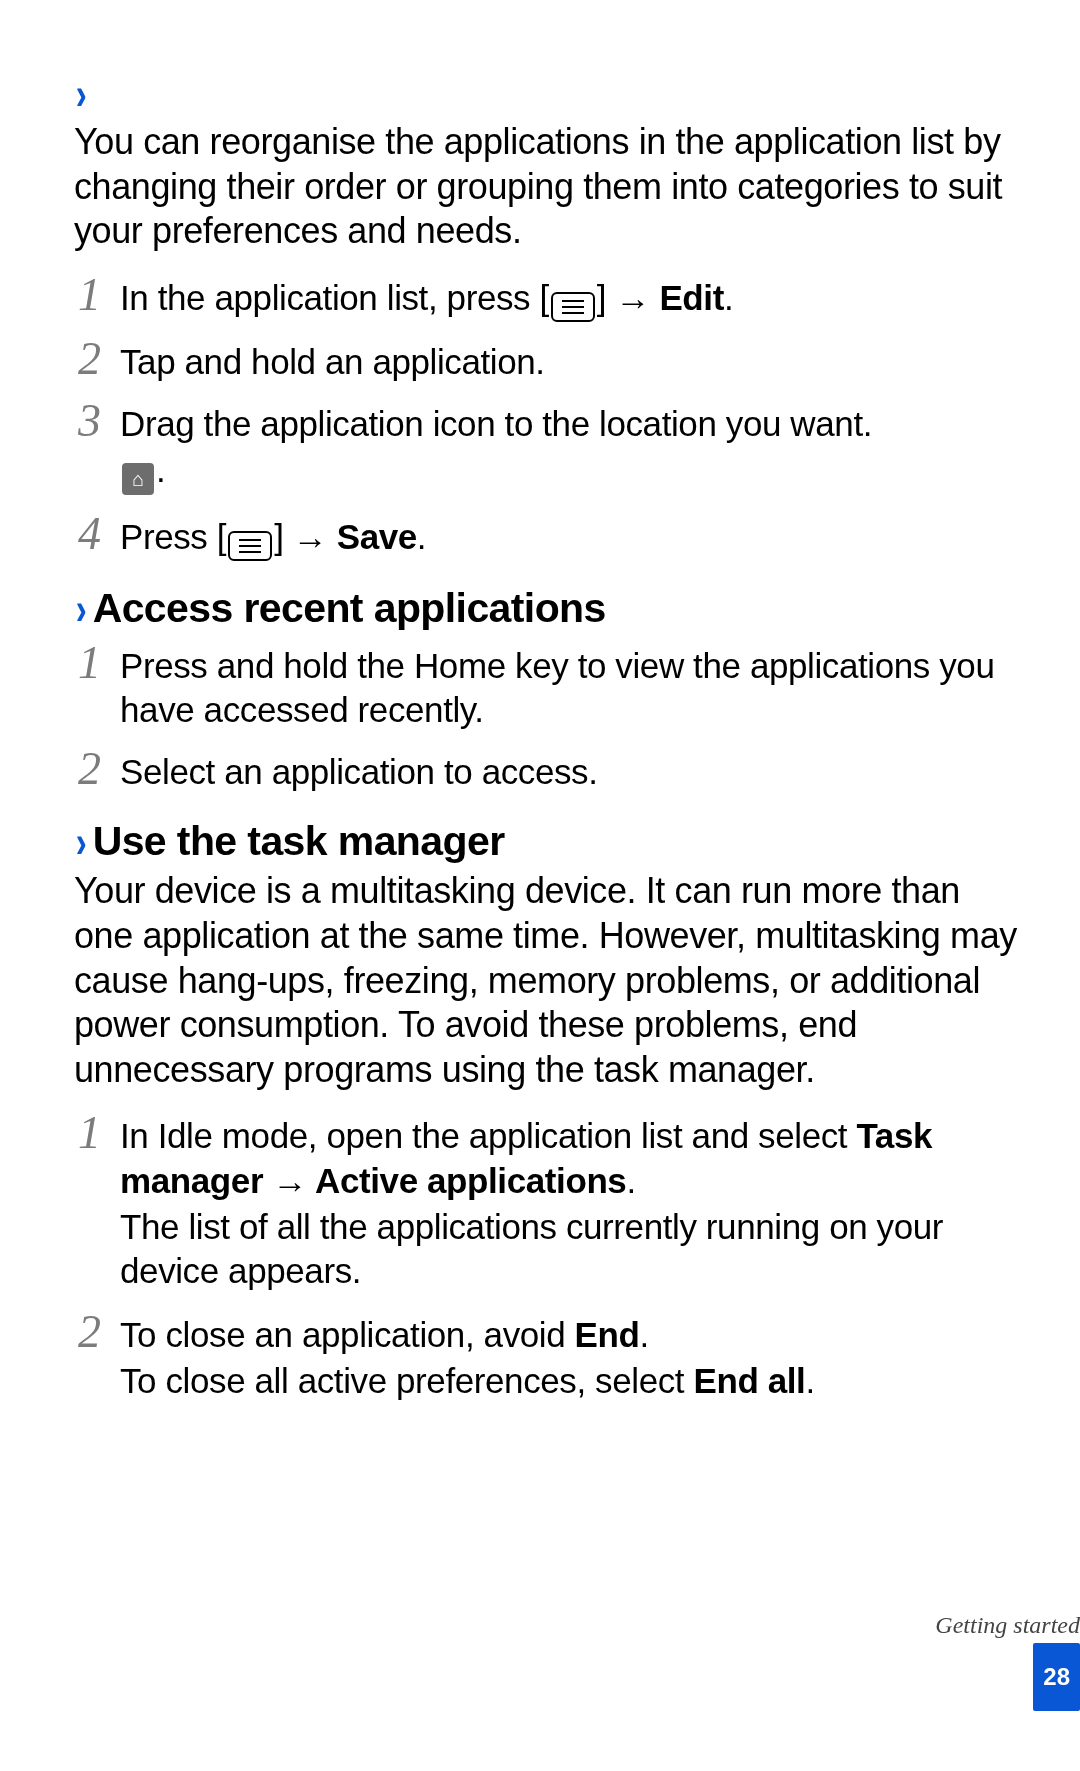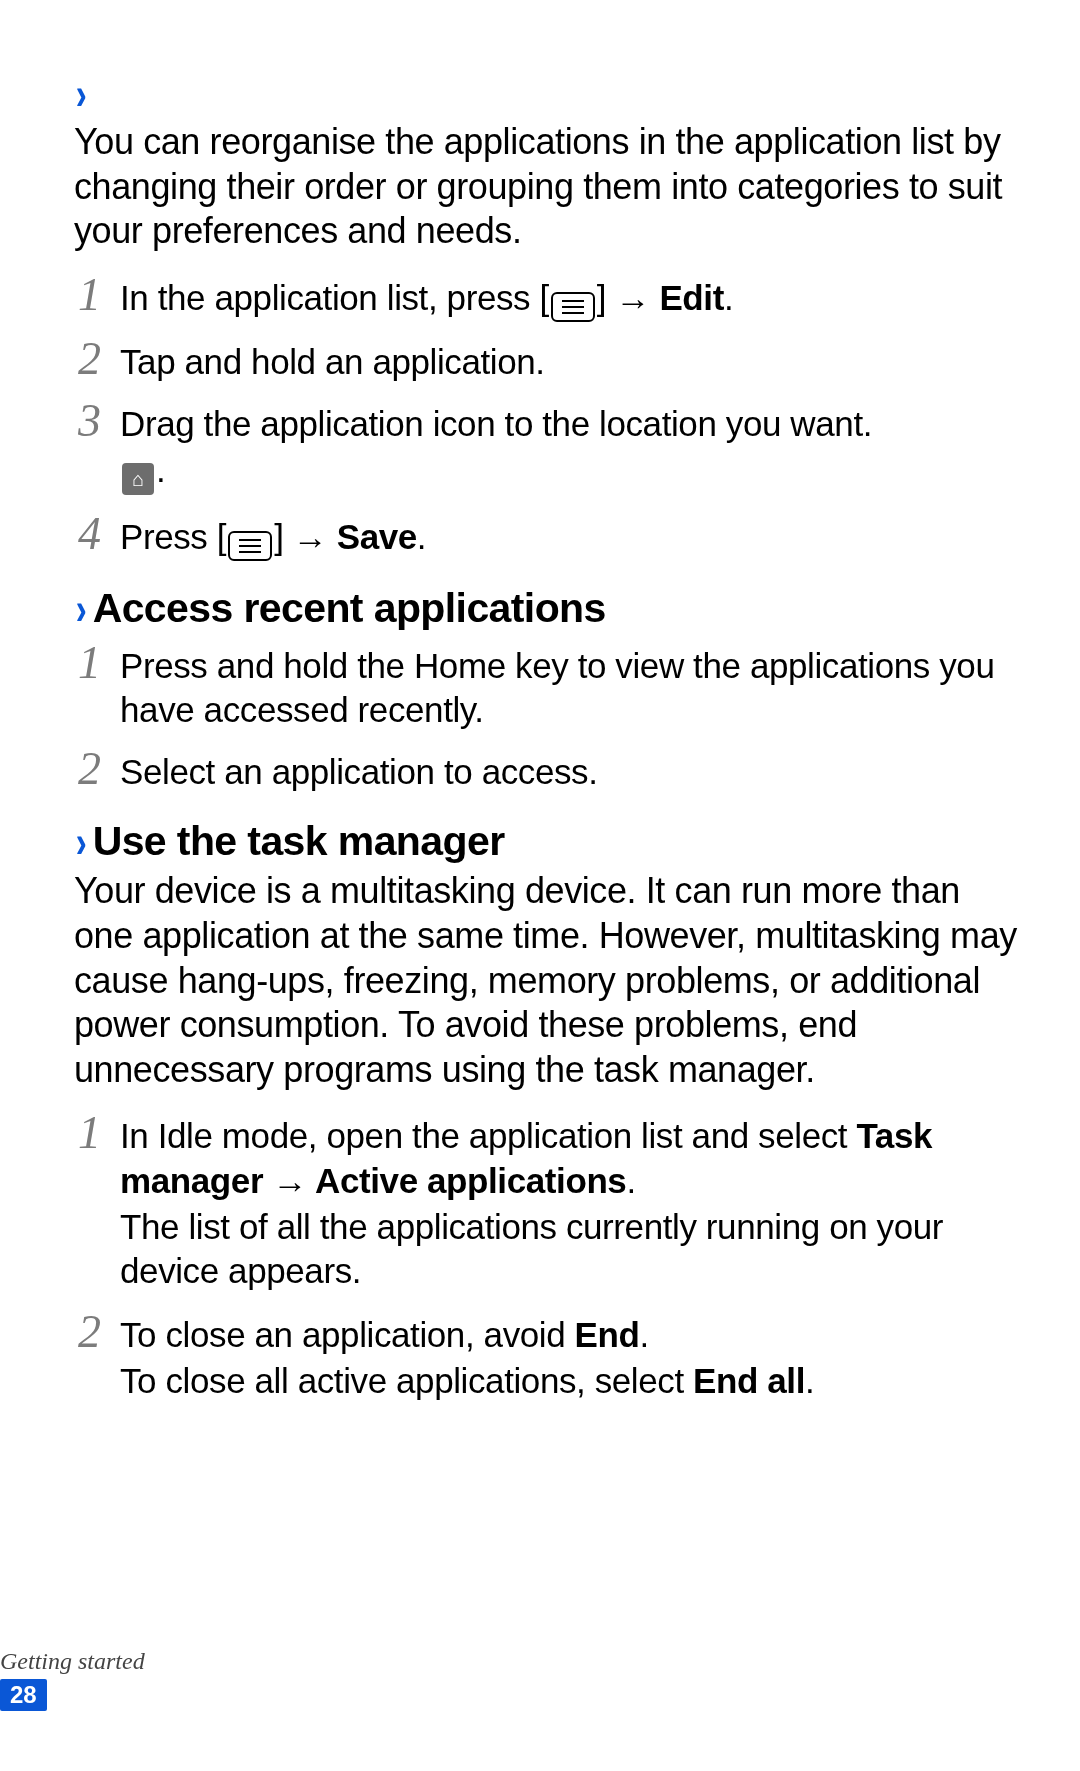--- a/index.html
+++ b/index.html
@@ -15,23 +15,23 @@
   .stepnum { font-family: Georgia, "Times New Roman", serif; font-style: italic; font-size: 46px; color: #7c7c7c; line-height: 1; min-width: 30px; text-align: center; letter-spacing: -1px; padding-top: 0px; }
   .stepbody { flex: 1; font-size: 35px; line-height: 1.26; letter-spacing: -0.4px; padding-top: 4px; }
   .stepbody p { margin-bottom: 2px; }
   .bold { font-weight: 700; margin-top: 48px; }
   .menu-icon { display: inline-flex; align-items: center; justify-content: center; width: 44px; height: 30px; border: 2px solid #000; border-radius: 6px; vertical-align: -4px; position: relative; margin: 0 2px; }
   .menu-lines { display: inline-block; width: 22px; height: 14px; border-top: 2px solid #000; border-bottom: 2px solid #000; position: relative; }
   .menu-lines::after { content: ""; position: absolute; left: 0; right: 0; top: 50%; height: 2px; background: #000; transform: translateY(-50%); }
   .home-icon { display: inline-flex; align-items: center; justify-content: center; width: 32px; height: 32px; background: #6d6d6d; border-radius: 4px; vertical-align: -4px; margin: 0 2px; }
   .home-glyph { color: #fff; font-size: 20px; line-height: 1; }
   .section + .section { margin-top: 24px; }
-  .footer { position: absolute; left: 0; right: 0; bottom: 60px; text-align: left; }
+  .footer { position: absolute; left: 0; right: 0; bottom: 60px; text-align: right; }
   .footer-label { font-family: Georgia, "Times New Roman", serif; font-style: italic; font-size: 24px; color: #444; }
-  .pagenum { display: inline-block; margin-top: 4px; background: #0a57d6; color: #fff; font-size: 24px; font-weight: 600; padding: 2px 10px; border-radius: 2px; font-style: normal; font-family: "Segoe UI", Arial, sans-serif; }
+  .pagenum { display: inline-block; margin-top: 4px; background: #0a57d6; color: #fff; font-size: 24px; font-weight: 600; padding: 20px 10px; border-radius: 2px; font-style: normal; font-family: "Segoe UI", Arial, sans-serif; }
 </style>
 </head>
 <body>
 
 <div class="page">
 
   <div class="section">
     <div class="heading">
       <span class="chevron">›</span>
     </div>
@@ -97,21 +97,21 @@
         <span class="stepnum">1</span>
         <div class="stepbody">
           <p><span>In Idle mode, open the application list and select </span><span class="bold">Task manager → Active applications</span><span>.</span></p>
           <p>The list of all the applications currently running on your device appears.</p>
         </div>
       </li>
       <li class="step">
         <span class="stepnum">2</span>
         <div class="stepbody">
           <p><span>To close an application, avoid </span><span class="bold">End</span><span>.</span></p>
-          <p><span>To close all active applications, select </span><span class="bold">End all</span><span>.</span></p>
+          <p><span>To close all active preferences, select </span><span class="bold">End all</span><span>.</span></p>
         </div>
       </li>
     </ol>
   </div>
 
   <div class="footer">
     <div class="footer-label">Getting started</div>
     <div class="pagenum">28</div>
   </div>
 

